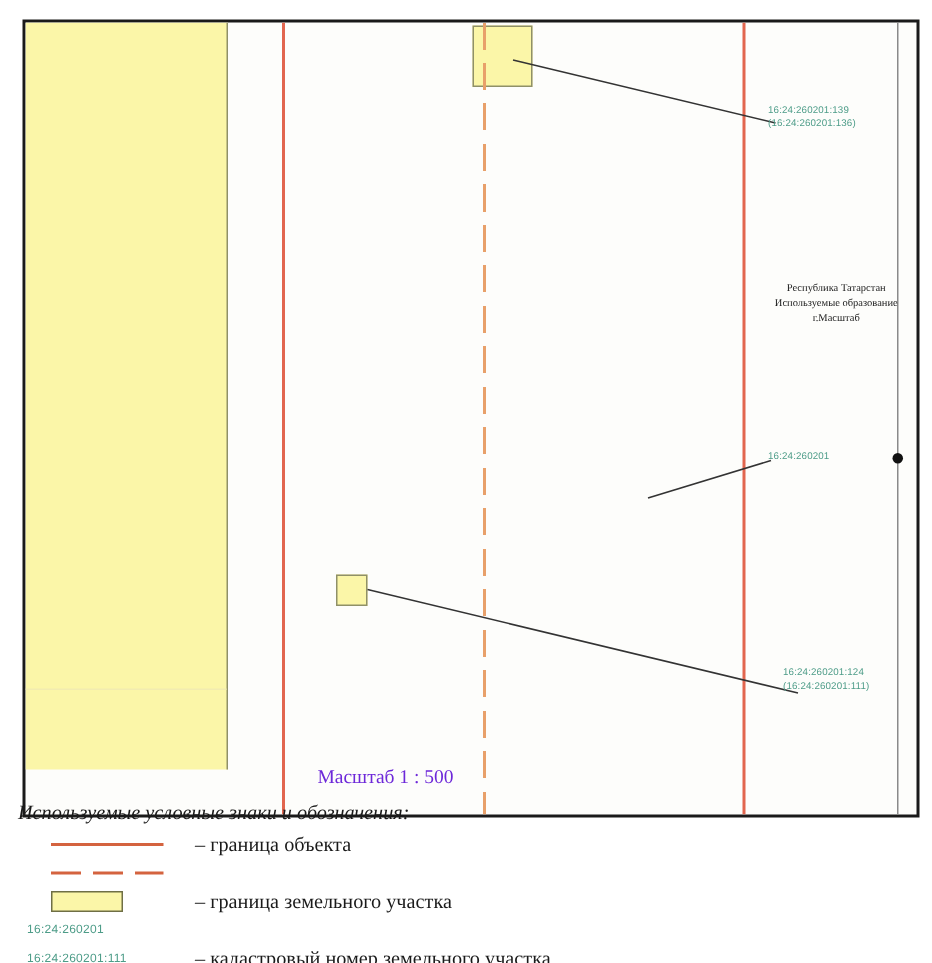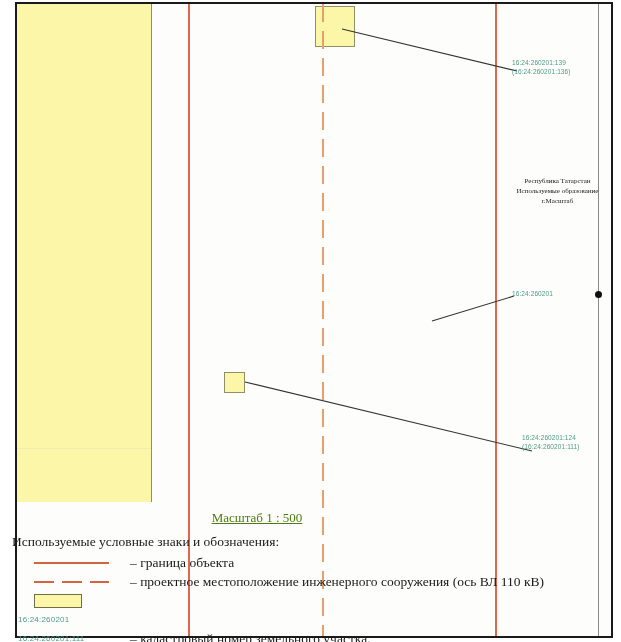--- a/index.html
+++ b/index.html
@@ -13,23 +13,23 @@
     font-family: "Liberation Serif", serif;
     color: #1a1a1a;
     position: relative;
     overflow: hidden;
   }
 
   
   #map-frame {
     position: absolute;
     left: 15px;
-    top: 2px;
+    top: 13px;
     width: 598px;
-    height: 636px;
+    height: 532px;
     border: 2px solid #1a1a1a;
     background: #fdfdfb;
     box-sizing: border-box;
     overflow: hidden;
   }
 
   .map-canvas {
     position: absolute;
     inset: 0;
   }
@@ -145,35 +145,35 @@
 
   
   #scale-caption {
     position: absolute;
     left: 0;
     top: 510px;
     width: 514px;
     text-align: center;
     font-size: 13px;
     font-family: "Liberation Serif", serif;
-    color: #4d7c0f;
-    text-decoration: underline;
+    color: #6d28d9;
   }
 
   
   #legend {
     position: absolute;
     left: 12px;
     top: 533px;
     width: 600px;
   }
   #legend-title {
     font-size: 13.5px;
     line-height: 18px;
     margin-bottom: 2px;
+    font-style: italic;
   }
   .legend-row {
     display: flex;
     align-items: flex-start;
     height: 19px;
   }
   .legend-symbol {
     width: 118px;
     flex: 0 0 118px;
     display: flex;
@@ -277,27 +277,27 @@
     <div class="legend-symbol">
       <span class="sym-solid-line"></span>
     </div>
     <div class="legend-text">– граница объекта</div>
   </div>
 
   <div class="legend-row">
     <div class="legend-symbol">
       <span class="sym-dashed-line"></span>
     </div>
-    <div class="legend-text">– проектное местоположение инженерного сооружения (ось ВЛ 110 кВ)</div>
   </div>
 
   <div class="legend-row">
     <div class="legend-symbol">
       <span class="sym-parcel-box"></span>
     </div>
+    <div class="legend-text">– граница земельного участка</div>
   </div>
 
   <div class="legend-row">
     <div class="legend-symbol">
       <span class="sym-cad-text">16:24:260201</span>
     </div>
   </div>
 
   <div class="legend-row">
     <div class="legend-symbol">

